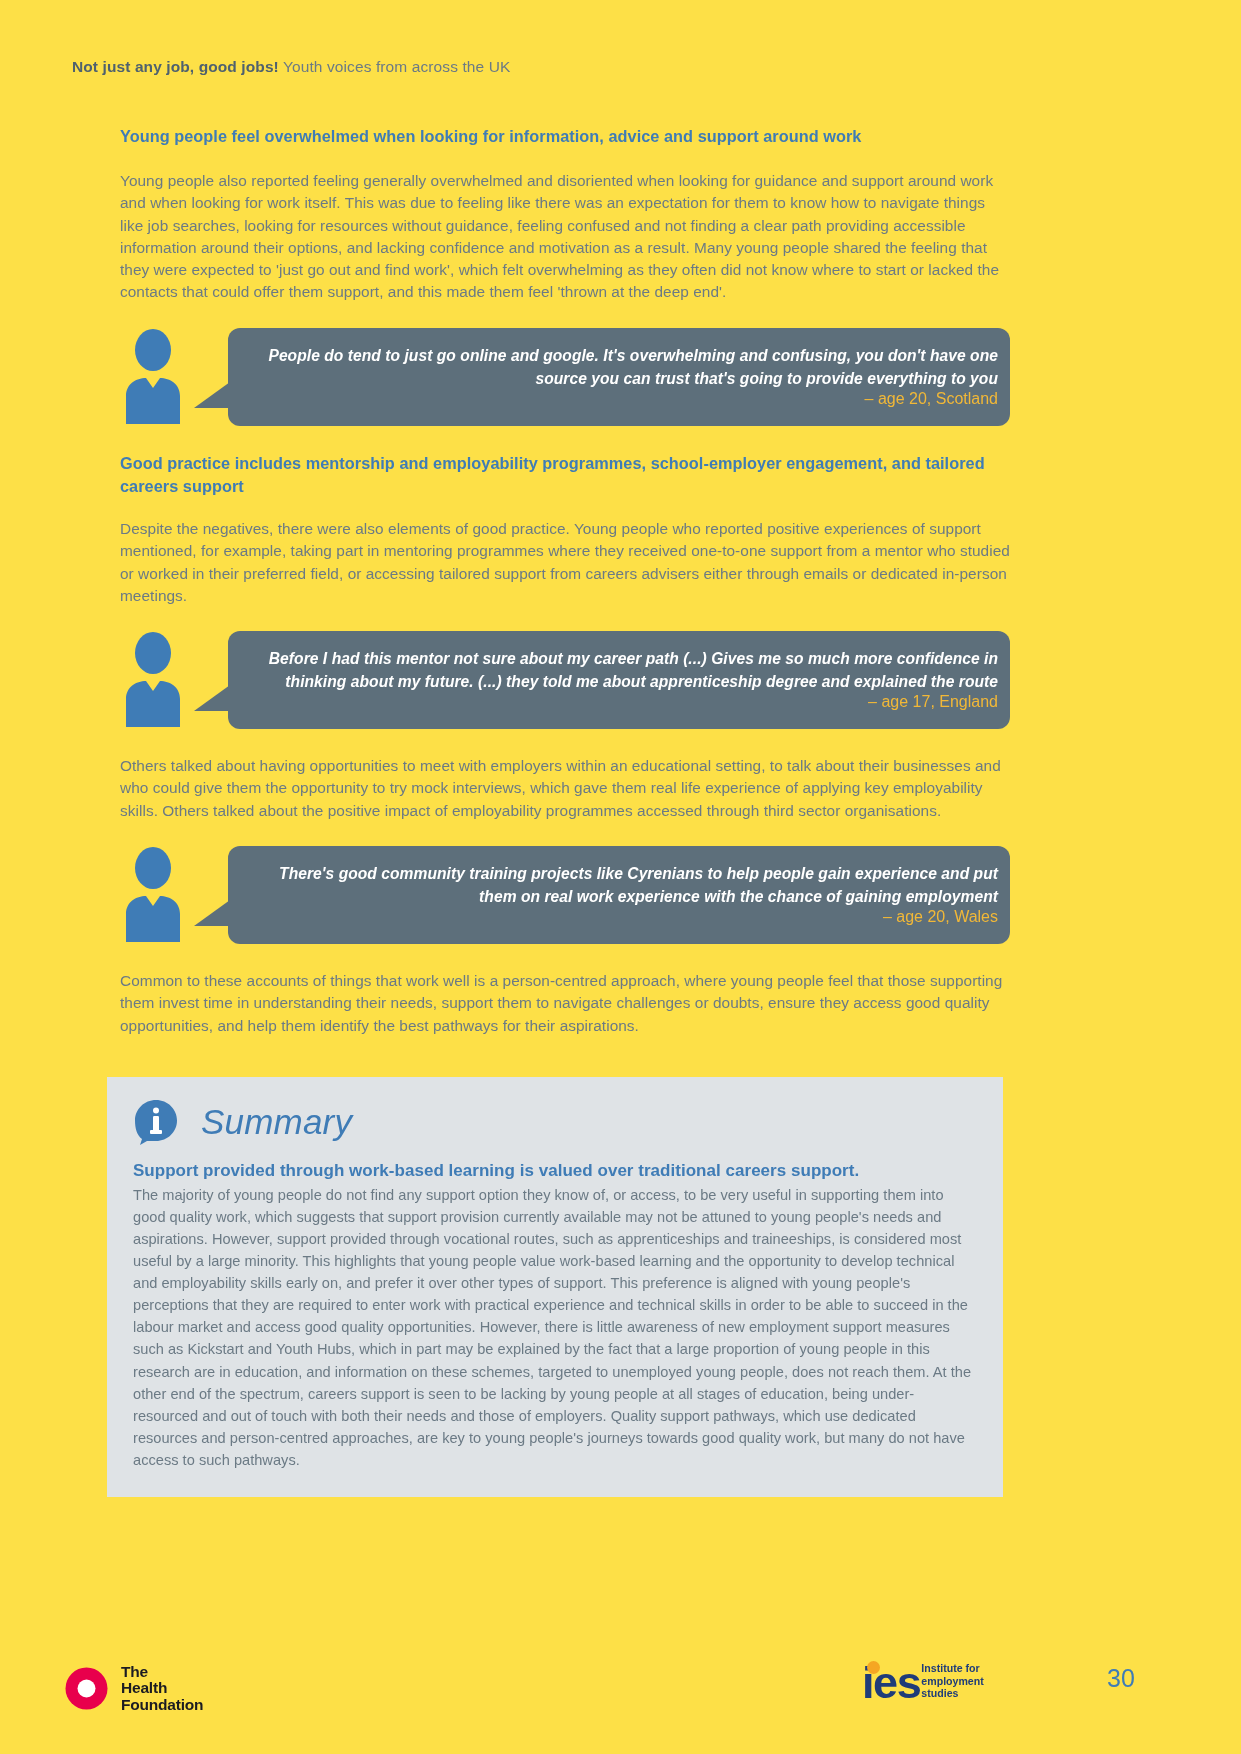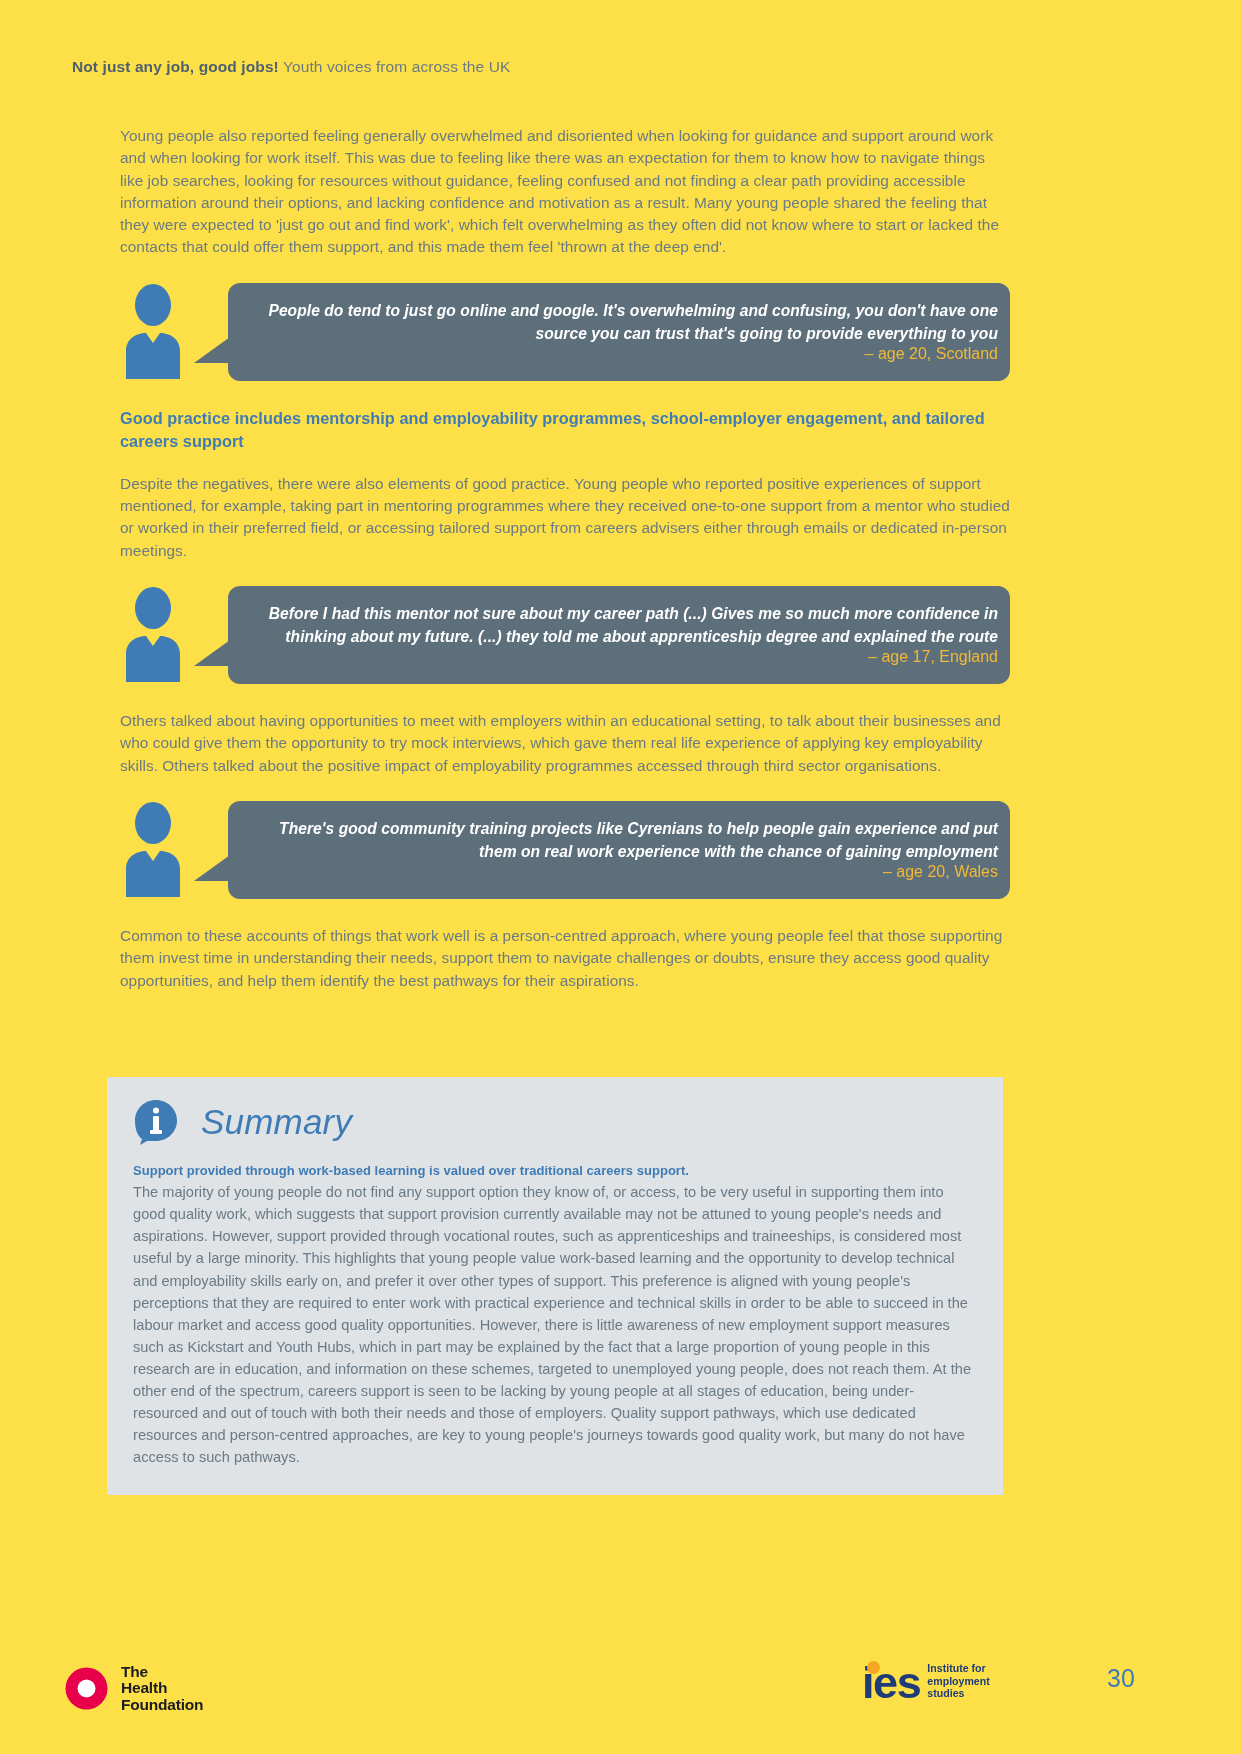--- a/index.html
+++ b/index.html
@@ -130,21 +130,21 @@
   }
   .info-icon { width: 46px; height: 46px; flex: none; }
   .summary-title {
     font-size: 35px;
     color: #3f7cb6;
     font-weight: normal;
     letter-spacing: 0.2px;
     font-style: italic;
   }
   .summary-lead {
-    font-size: 13px;
+    font-size: 17px;
     font-weight: bold;
     color: #3f7cb6;
     letter-spacing: 0.03px;
     line-height: 1.45;
   }
   .summary-body {
     font-size: 14.6px;
     line-height: 1.515;
     color: #6b7a85;
     letter-spacing: 0.02px;
@@ -169,21 +169,21 @@
     color: #1b1b22;
     letter-spacing: -0.2px;
   }
 
   .footer-ies {
     position: absolute;
     left: 862px;
     top: 1662px;
     display: flex;
     align-items: flex-end;
-    gap: 7px;
+    gap: 1px;
   }
   .ies-mark { position: relative; }
   .ies-word {
     font-size: 45px;
     font-weight: bold;
     color: #1f3c79;
     line-height: 0.82;
     letter-spacing: -1.4px;
   }
   .ies-dot {
@@ -215,20 +215,21 @@
 <body>
 
 <div class="page">
 
   <div class="running-header">
     <span class="rh-bold">Not just any job, good jobs!</span><span> Youth voices from across the UK</span>
   </div>
 
   <div class="content">
 
+    <h2 class="section-heading">Young people feel overwhelmed when looking for information, advice and support around work</h2>
     <p class="body-text">Young people also reported feeling generally overwhelmed and disoriented when looking for guidance and support around work and when looking for work itself. This was due to feeling like there was an expectation for them to know how to navigate things like job searches, looking for resources without guidance, feeling confused and not finding a clear path providing accessible information around their options, and lacking confidence and motivation as a result. Many young people shared the feeling that they were expected to 'just go out and find work', which felt overwhelming as they often did not know where to start or lacked the contacts that could offer them support, and this made them feel 'thrown at the deep end'.</p>
 
     <div class="quote-block">
       <span class="person-icon">
         <svg viewBox="0 0 62 96" width="62" height="96" aria-hidden="true">
           <ellipse cx="31" cy="22" rx="18" ry="21" fill="#3f7cb6"></ellipse>
           <path d="M4 96 V68 C4 56 14 50 24 50 L31 60 L38 50 C48 50 58 56 58 68 V96 Z" fill="#3f7cb6"></path>
         </svg>
       </span>
       <div class="quote-bubble">

